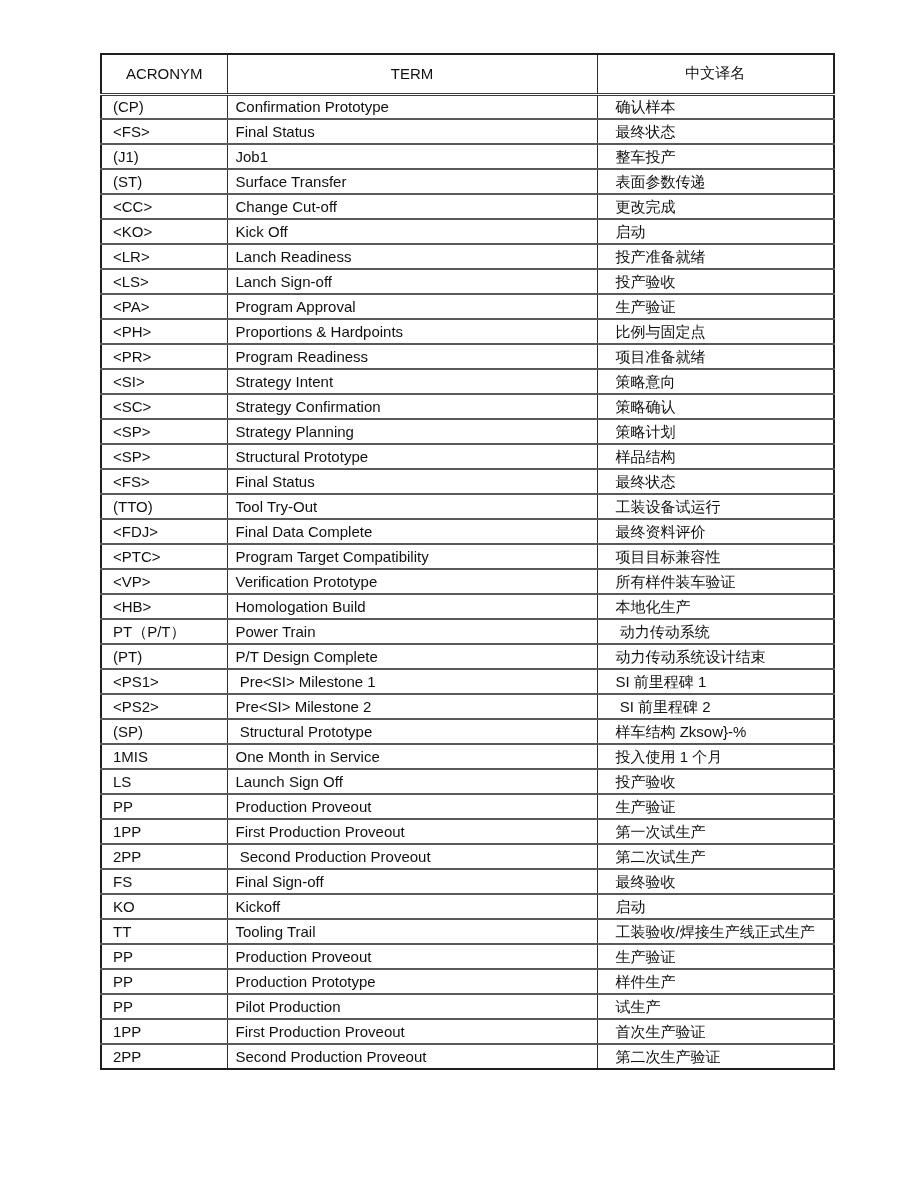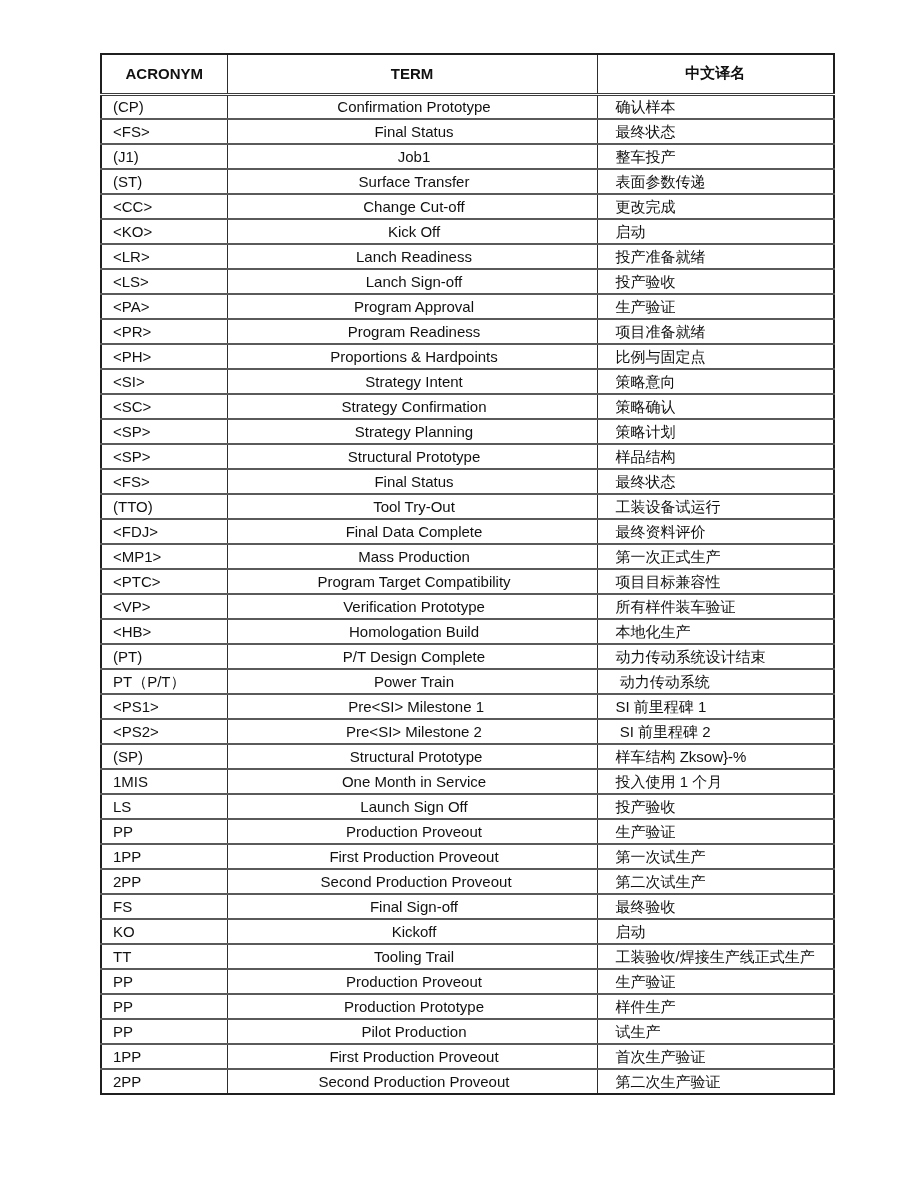--- a/index.html
+++ b/index.html
@@ -25,21 +25,21 @@
     border-collapse: collapse;
     table-layout: fixed;
     border: 2px solid #1f1f1f;
   }
   table.glossary col.c1 { width: 126px; }
   table.glossary col.c2 { width: 370px; }
   table.glossary col.c3 { width: 237px; }
   table.glossary thead th {
     height: 40px;
     font-size: 15px;
-    font-weight: bold;
+    font-weight: normal;
     text-align: center;
     vertical-align: middle;
     padding: 0 4px;
     border-left: 1px solid #2e2e2e;
     border-right: 1px solid #2e2e2e;
     border-bottom: 3px double #3c3c3c;
     white-space: pre-wrap;
   }
   table.glossary tbody td {
     height: 25px;
@@ -47,21 +47,21 @@
     line-height: 1.15;
     vertical-align: middle;
     padding: 2px 4px;
     border-left: 1px solid #2e2e2e;
     border-right: 1px solid #2e2e2e;
     border-top: 2px solid #5a5a5a;
     white-space: pre-wrap;
     overflow: hidden;
   }
   table.glossary tbody td.col-acronym { padding-left: 11px; margin-top: 32px; }
-  table.glossary tbody td.col-term    { padding-left: 8px; text-align: center; }
+  table.glossary tbody td.col-term    { padding-left: 8px; }
   table.glossary tbody td.col-chinese { padding-left: 18px; }
 </style>
 </head>
 <body>
 
 <div class="page">
   <table class="glossary">
     <colgroup>
       <col class="c1">
       <col class="c2">
@@ -114,30 +114,30 @@
           <td class="col-acronym">&lt;LS&gt;</td>
           <td class="col-term">Lanch Sign-off</td>
           <td class="col-chinese">投产验收</td>
         </tr>
         <tr>
           <td class="col-acronym">&lt;PA&gt;</td>
           <td class="col-term">Program Approval</td>
           <td class="col-chinese">生产验证</td>
         </tr>
         <tr>
+          <td class="col-acronym">&lt;PH&gt;</td>
+          <td class="col-term">Proportions &amp; Hardpoints</td>
+          <td class="col-chinese">比例与固定点</td>
+        </tr>
+        <tr>
           <td class="col-acronym">&lt;PR&gt;</td>
           <td class="col-term">Program Readiness</td>
           <td class="col-chinese">项目准备就绪</td>
         </tr>
         <tr>
-          <td class="col-acronym">&lt;PH&gt;</td>
-          <td class="col-term">Proportions &amp; Hardpoints</td>
-          <td class="col-chinese">比例与固定点</td>
-        </tr>
-        <tr>
           <td class="col-acronym">&lt;SI&gt;</td>
           <td class="col-term">Strategy Intent</td>
           <td class="col-chinese">策略意向</td>
         </tr>
         <tr>
           <td class="col-acronym">&lt;SC&gt;</td>
           <td class="col-term">Strategy Confirmation</td>
           <td class="col-chinese">策略确认</td>
         </tr>
         <tr>
@@ -159,48 +159,43 @@
           <td class="col-acronym">(TTO)</td>
           <td class="col-term">Tool Try-Out</td>
           <td class="col-chinese">工装设备试运行</td>
         </tr>
         <tr>
           <td class="col-acronym">&lt;FDJ&gt;</td>
           <td class="col-term">Final Data Complete</td>
           <td class="col-chinese">最终资料评价</td>
         </tr>
         <tr>
-          <td class="col-acronym">&lt;MP1&gt;</td>
-          <td class="col-term">Mass Production</td>
-          <td class="col-chinese">第一次正式生产</td>
-        </tr>
-        <tr>
           <td class="col-acronym">&lt;PTC&gt;</td>
           <td class="col-term">Program Target Compatibility</td>
           <td class="col-chinese">项目目标兼容性</td>
         </tr>
         <tr>
           <td class="col-acronym">&lt;VP&gt;</td>
           <td class="col-term">Verification Prototype</td>
           <td class="col-chinese">所有样件装车验证</td>
         </tr>
         <tr>
           <td class="col-acronym">&lt;HB&gt;</td>
           <td class="col-term">Homologation Build</td>
           <td class="col-chinese">本地化生产</td>
         </tr>
         <tr>
+          <td class="col-acronym">PT（P/T）</td>
+          <td class="col-term">Power Train</td>
+          <td class="col-chinese"> 动力传动系统</td>
+        </tr>
+        <tr>
           <td class="col-acronym">(PT)</td>
           <td class="col-term">P/T Design Complete</td>
           <td class="col-chinese">动力传动系统设计结束</td>
-        </tr>
-        <tr>
-          <td class="col-acronym">PT（P/T）</td>
-          <td class="col-term">Power Train</td>
-          <td class="col-chinese"> 动力传动系统</td>
         </tr>
         <tr>
           <td class="col-acronym">&lt;PS1&gt;</td>
           <td class="col-term"> Pre&lt;SI&gt; Milestone 1</td>
           <td class="col-chinese">SI 前里程碑 1</td>
         </tr>
         <tr>
           <td class="col-acronym">&lt;PS2&gt;</td>
           <td class="col-term">Pre&lt;SI&gt; Milestone 2</td>
           <td class="col-chinese"> SI 前里程碑 2</td>

